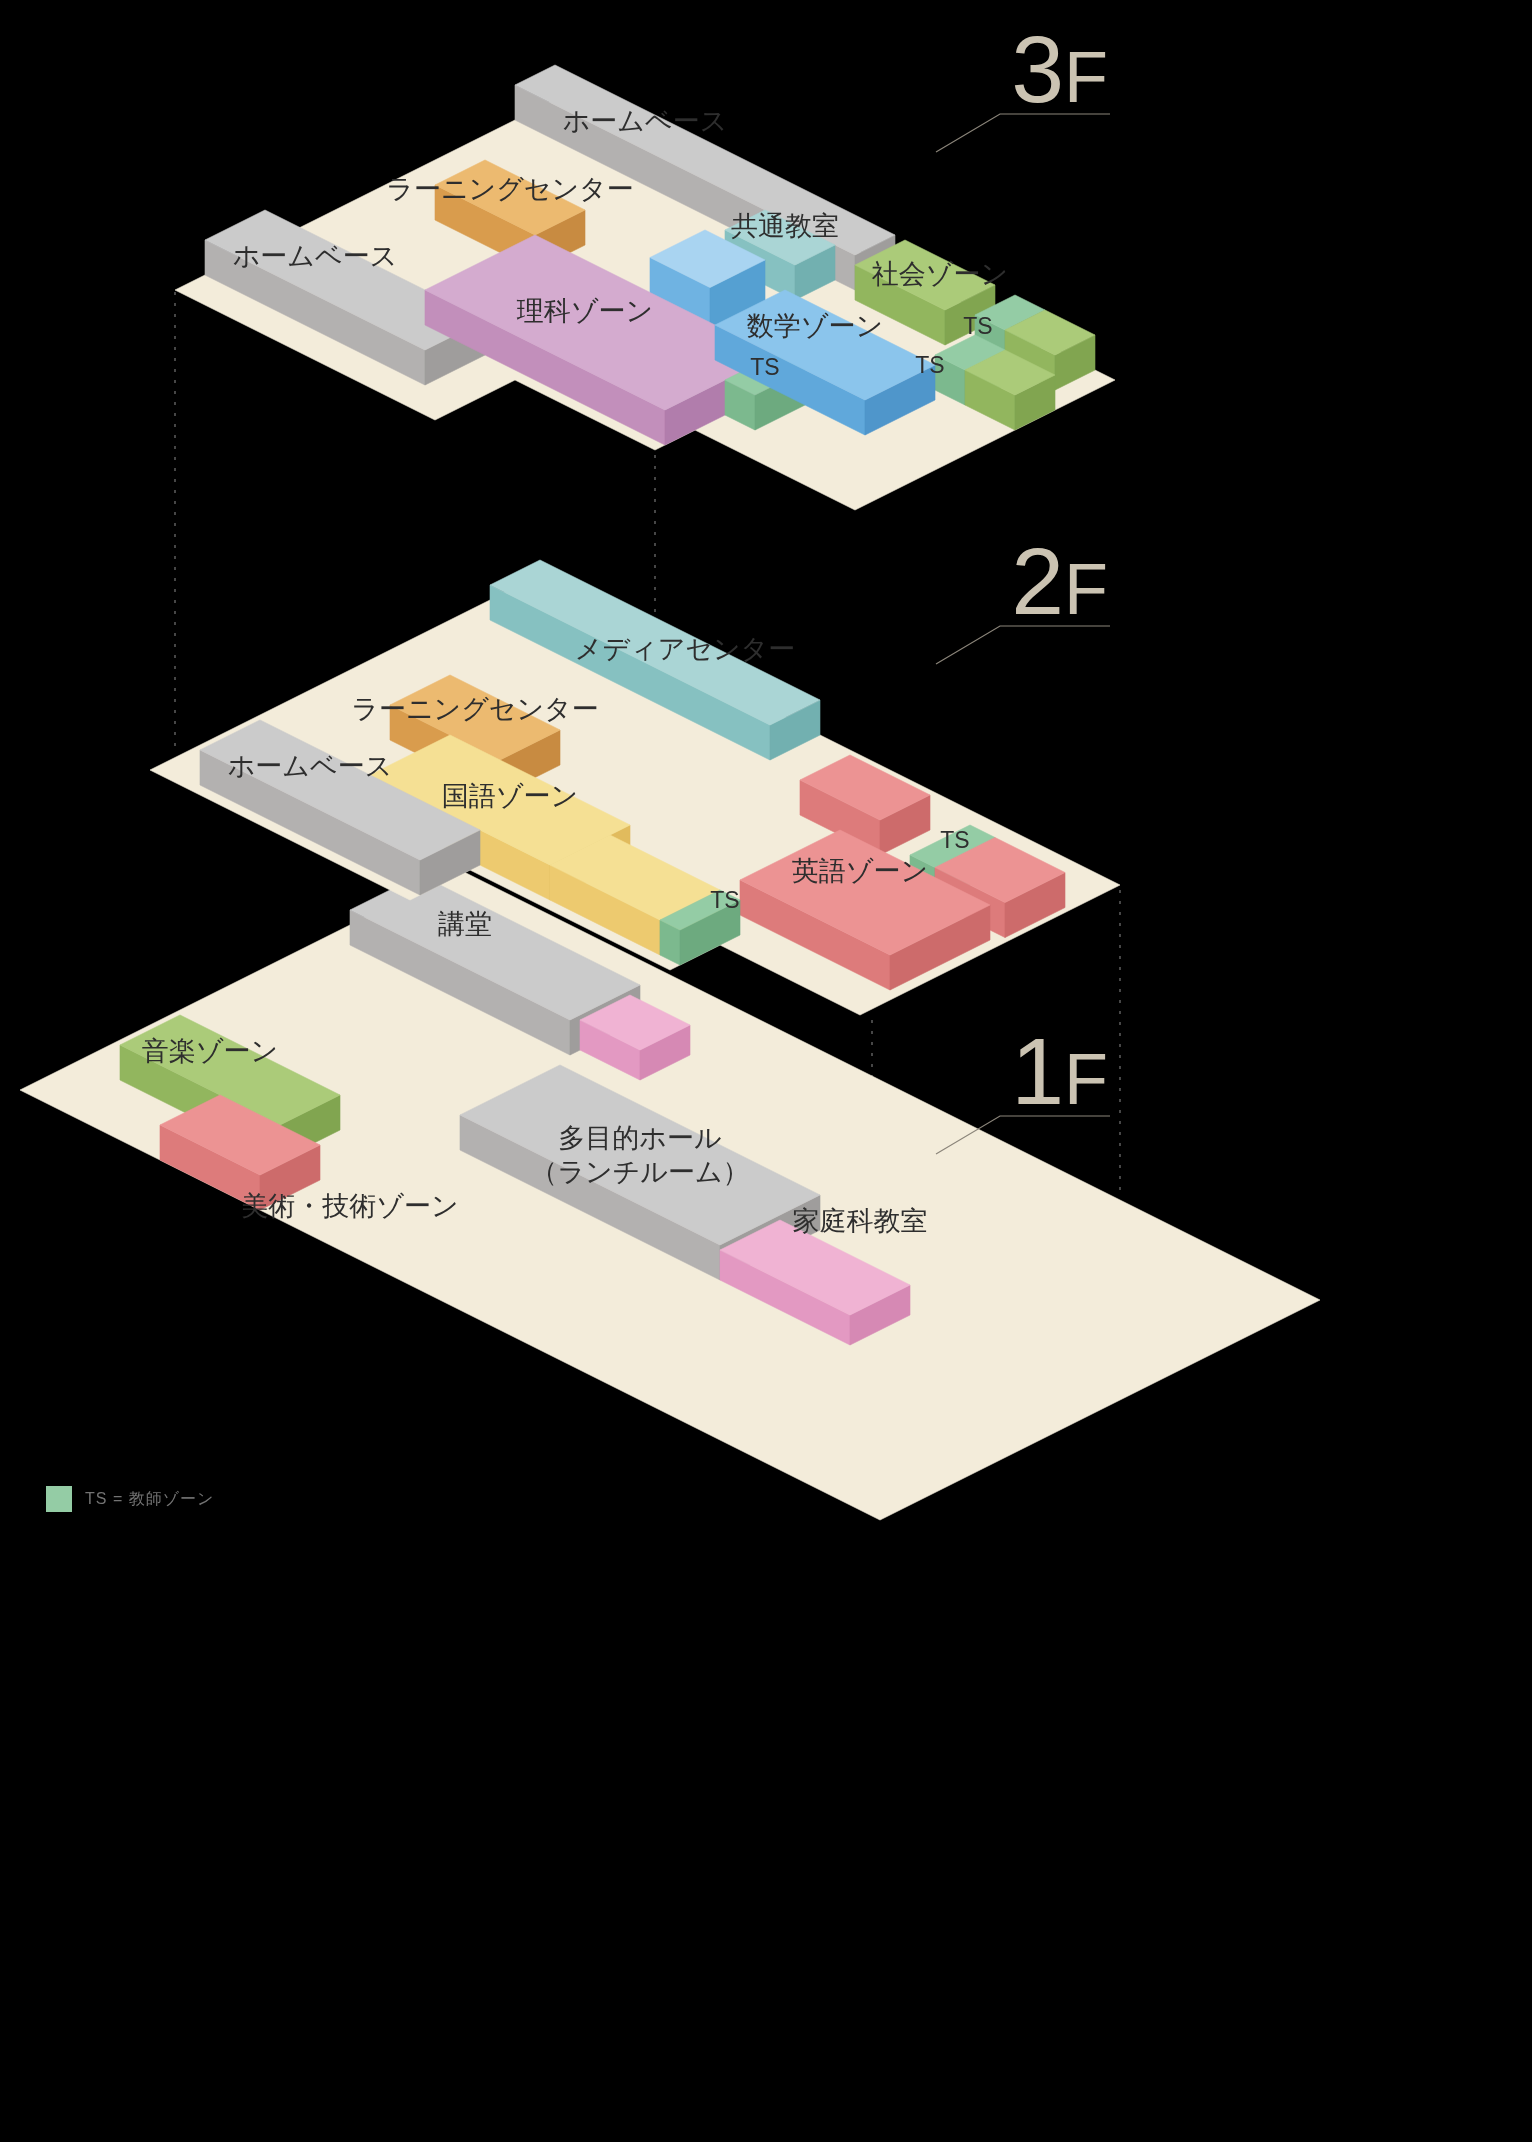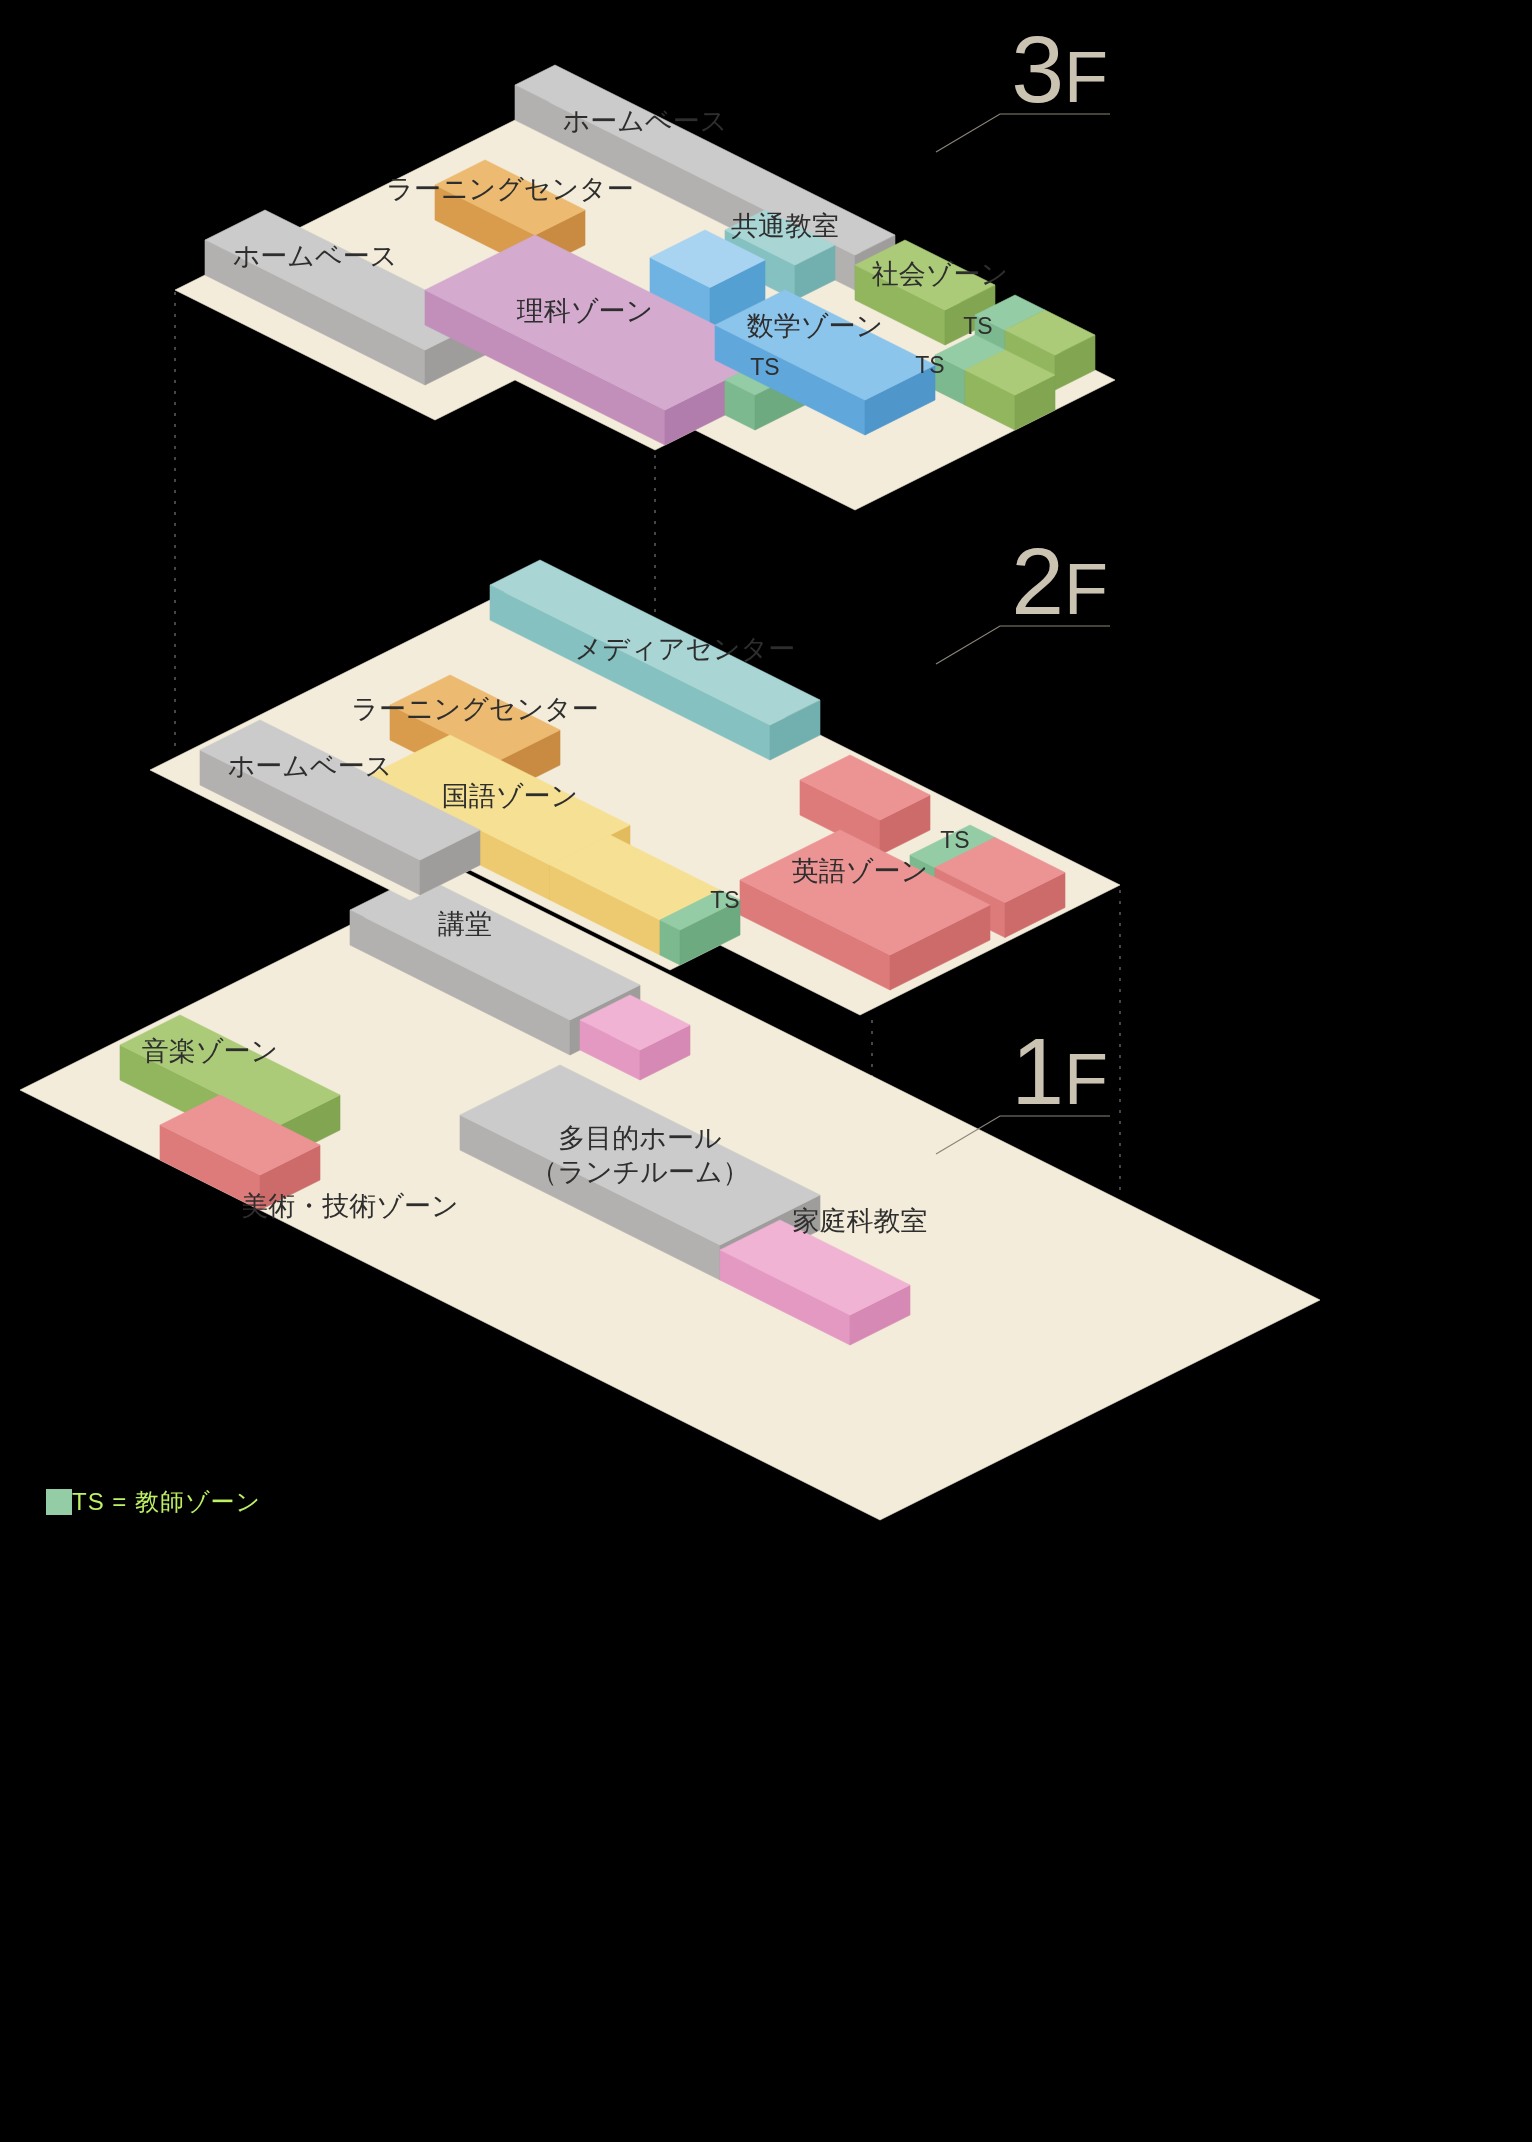--- a/index.html
+++ b/index.html
@@ -3,22 +3,22 @@
 <meta charset="utf-8">
 <style>
   html,body{margin:0;padding:0;background:#000;}
   .stage{
     position:relative;width:1532px;height:2142px;overflow:hidden;background:#000;
     font-family:"Liberation Sans","DejaVu Sans",sans-serif;
   }
   svg{position:absolute;left:0;top:0;}
   .legend{
     position:absolute;left:46px;top:1486px;
-    display:flex;align-items:center;
-    font-size:24px;color:#bef264;letter-spacing:1px;
+    display:flex;align-items:center;gap:13px;
+    font-size:16px;color:#737373;letter-spacing:1px;
   }
   .legend .sw{width:26px;height:26px;display:inline-block;background:#94cca5;}
   text{font-family:"Liberation Sans","DejaVu Sans",sans-serif;}
 </style>
 </head>
 <body>
 
 <div class="stage" style="background: rgb(0, 0, 0);">
   <svg id="diagram" width="1532" height="2142" viewBox="0 0 1532 2142">
       <line x1="175" y1="292" x2="175" y2="752" stroke="#8a8a8a" stroke-width="1.2" stroke-dasharray="3 8" opacity="0.85"></line>

